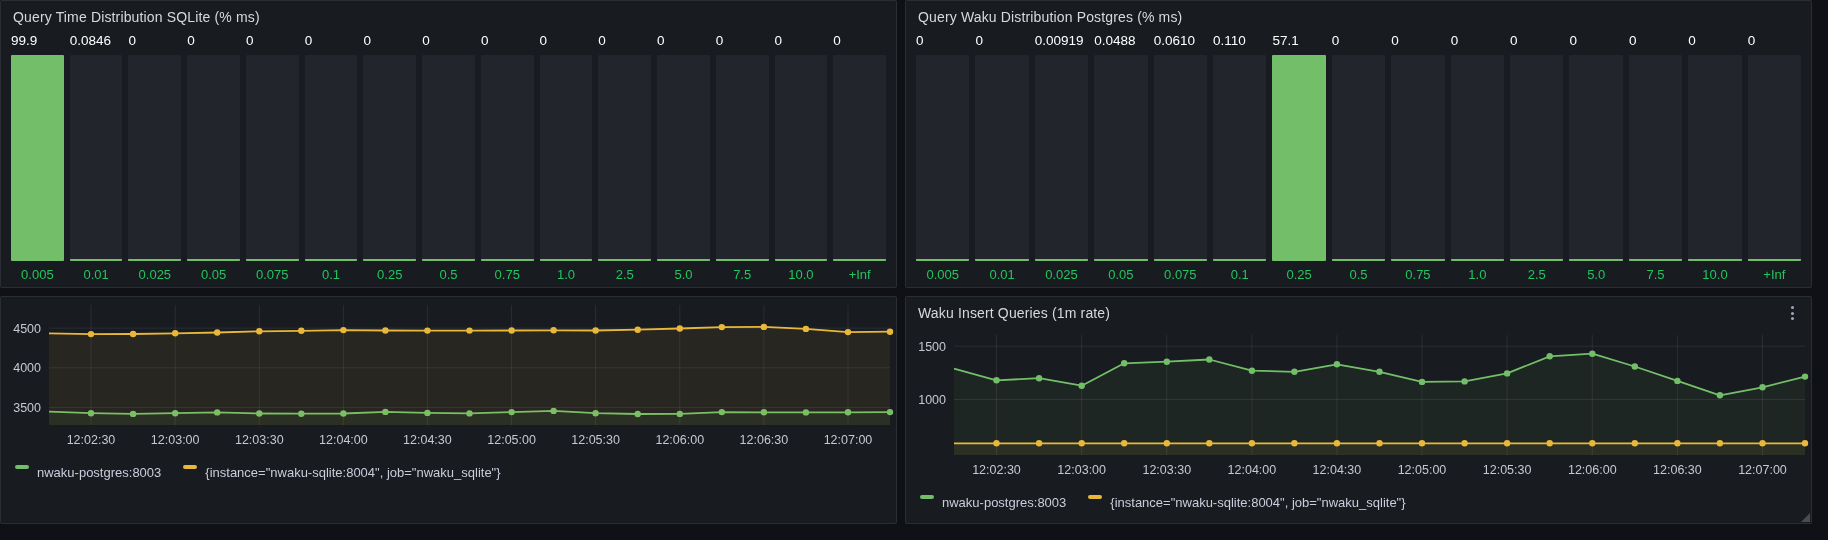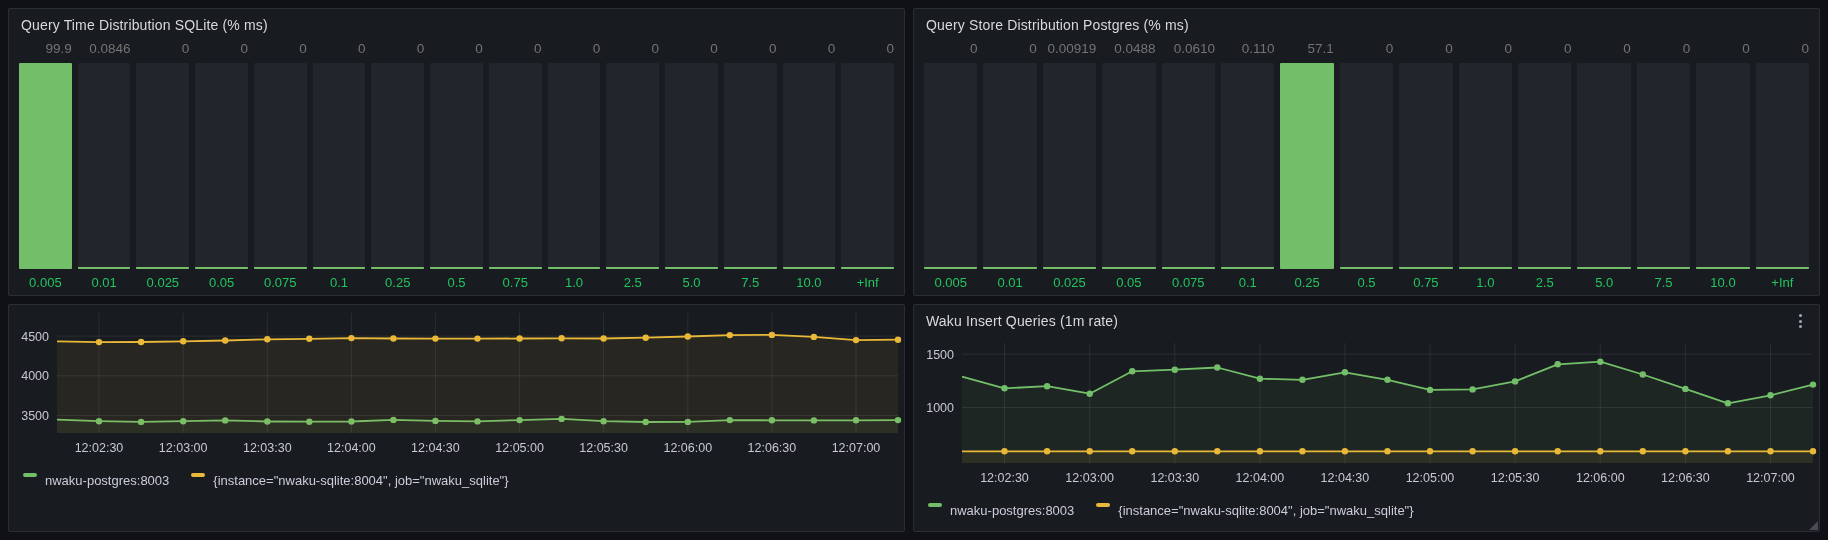--- a/index.html
+++ b/index.html
@@ -1,24 +1,24 @@
 <!DOCTYPE html>
 <html><head>
 <meta charset="utf-8">
 <style>
   * { margin:0; padding:0; box-sizing:border-box; }
   html,body { width:1828px; height:540px; background:#0f1116; font-family:"Liberation Sans",sans-serif; overflow:hidden; }
-  .dash { display:grid; grid-template-columns:897px 907px; grid-template-rows:288px 228px; gap:8px; padding:8px; width:1628px; height:540px; }
+  .dash { display:grid; grid-template-columns:897px 907px; grid-template-rows:288px 228px; gap:8px; width:1628px; height:540px; }
   .panel { background:#181b1f; border:1px solid rgba(204,204,220,0.10); border-radius:2px; display:flex; flex-direction:column; position:relative; overflow:hidden; }
   .panel-header { height:30px; flex:none; display:flex; align-items:center; justify-content:space-between; padding:2px 10px 0 12px; }
   .panel-title { font-size:14px; font-weight:500; color:#d8d9da; letter-spacing:0.15px; cursor:pointer; white-space:nowrap; }
   
   .hist { flex:1; display:flex; gap:6px; padding:0 10px 2px 10px; min-height:0; }
   .hist-col { flex:1; display:flex; flex-direction:column; min-width:0; }
-  .hist-val { height:24px; line-height:20px; text-align:right; color:#737373; font-size:13.5px; white-space:nowrap; }
+  .hist-val { height:24px; line-height:20px; text-align:left; color:#ffffff; font-size:13.5px; white-space:nowrap; }
   .hist-track { flex:1; position:relative; background:#22252b; border-radius:1px; overflow:hidden; }
   .hist-fill { position:absolute; left:0; right:0; bottom:0; background:#73bf69; }
   .hist-cat { height:24px; line-height:27px; text-align:center; color:#22c55e; font-size:13px; white-space:nowrap; }
   
   svg.chart { display:block; width:100%; height:164px; flex:none; }
   .ts .panel-header { height:30px; }
   .legend { display:flex; gap:22px; align-items:flex-start; padding:4px 8px 6px 14px; flex:1; min-height:0; }
   .legend-item { display:flex; align-items:flex-start; gap:8px; font-size:13px; color:#ccccdc; cursor:pointer; white-space:nowrap; }
   .legend-dash { width:14px; height:4px; border-radius:2px; display:inline-block; flex:none; }
   
@@ -139,21 +139,21 @@
           <div class="hist-track">
             <div class="hist-fill" style="height: 2px; background: rgb(115, 191, 105);"></div>
           </div>
           <div class="hist-cat">+Inf</div>
         </div>
       </div>
   </section>
 
   <section class="panel">
     <header class="panel-header">
-      <h2 class="panel-title">Query Store Distribution Postgres (% ms)</h2>
+      <h2 class="panel-title">Query Waku Distribution Postgres (% ms)</h2>
     </header>
     <div class="hist">
         <div class="hist-col">
           <div class="hist-val">0</div>
           <div class="hist-track">
             <div class="hist-fill" style="height: 2px; background: rgb(115, 191, 105);"></div>
           </div>
           <div class="hist-cat">0.005</div>
         </div>
         <div class="hist-col">

